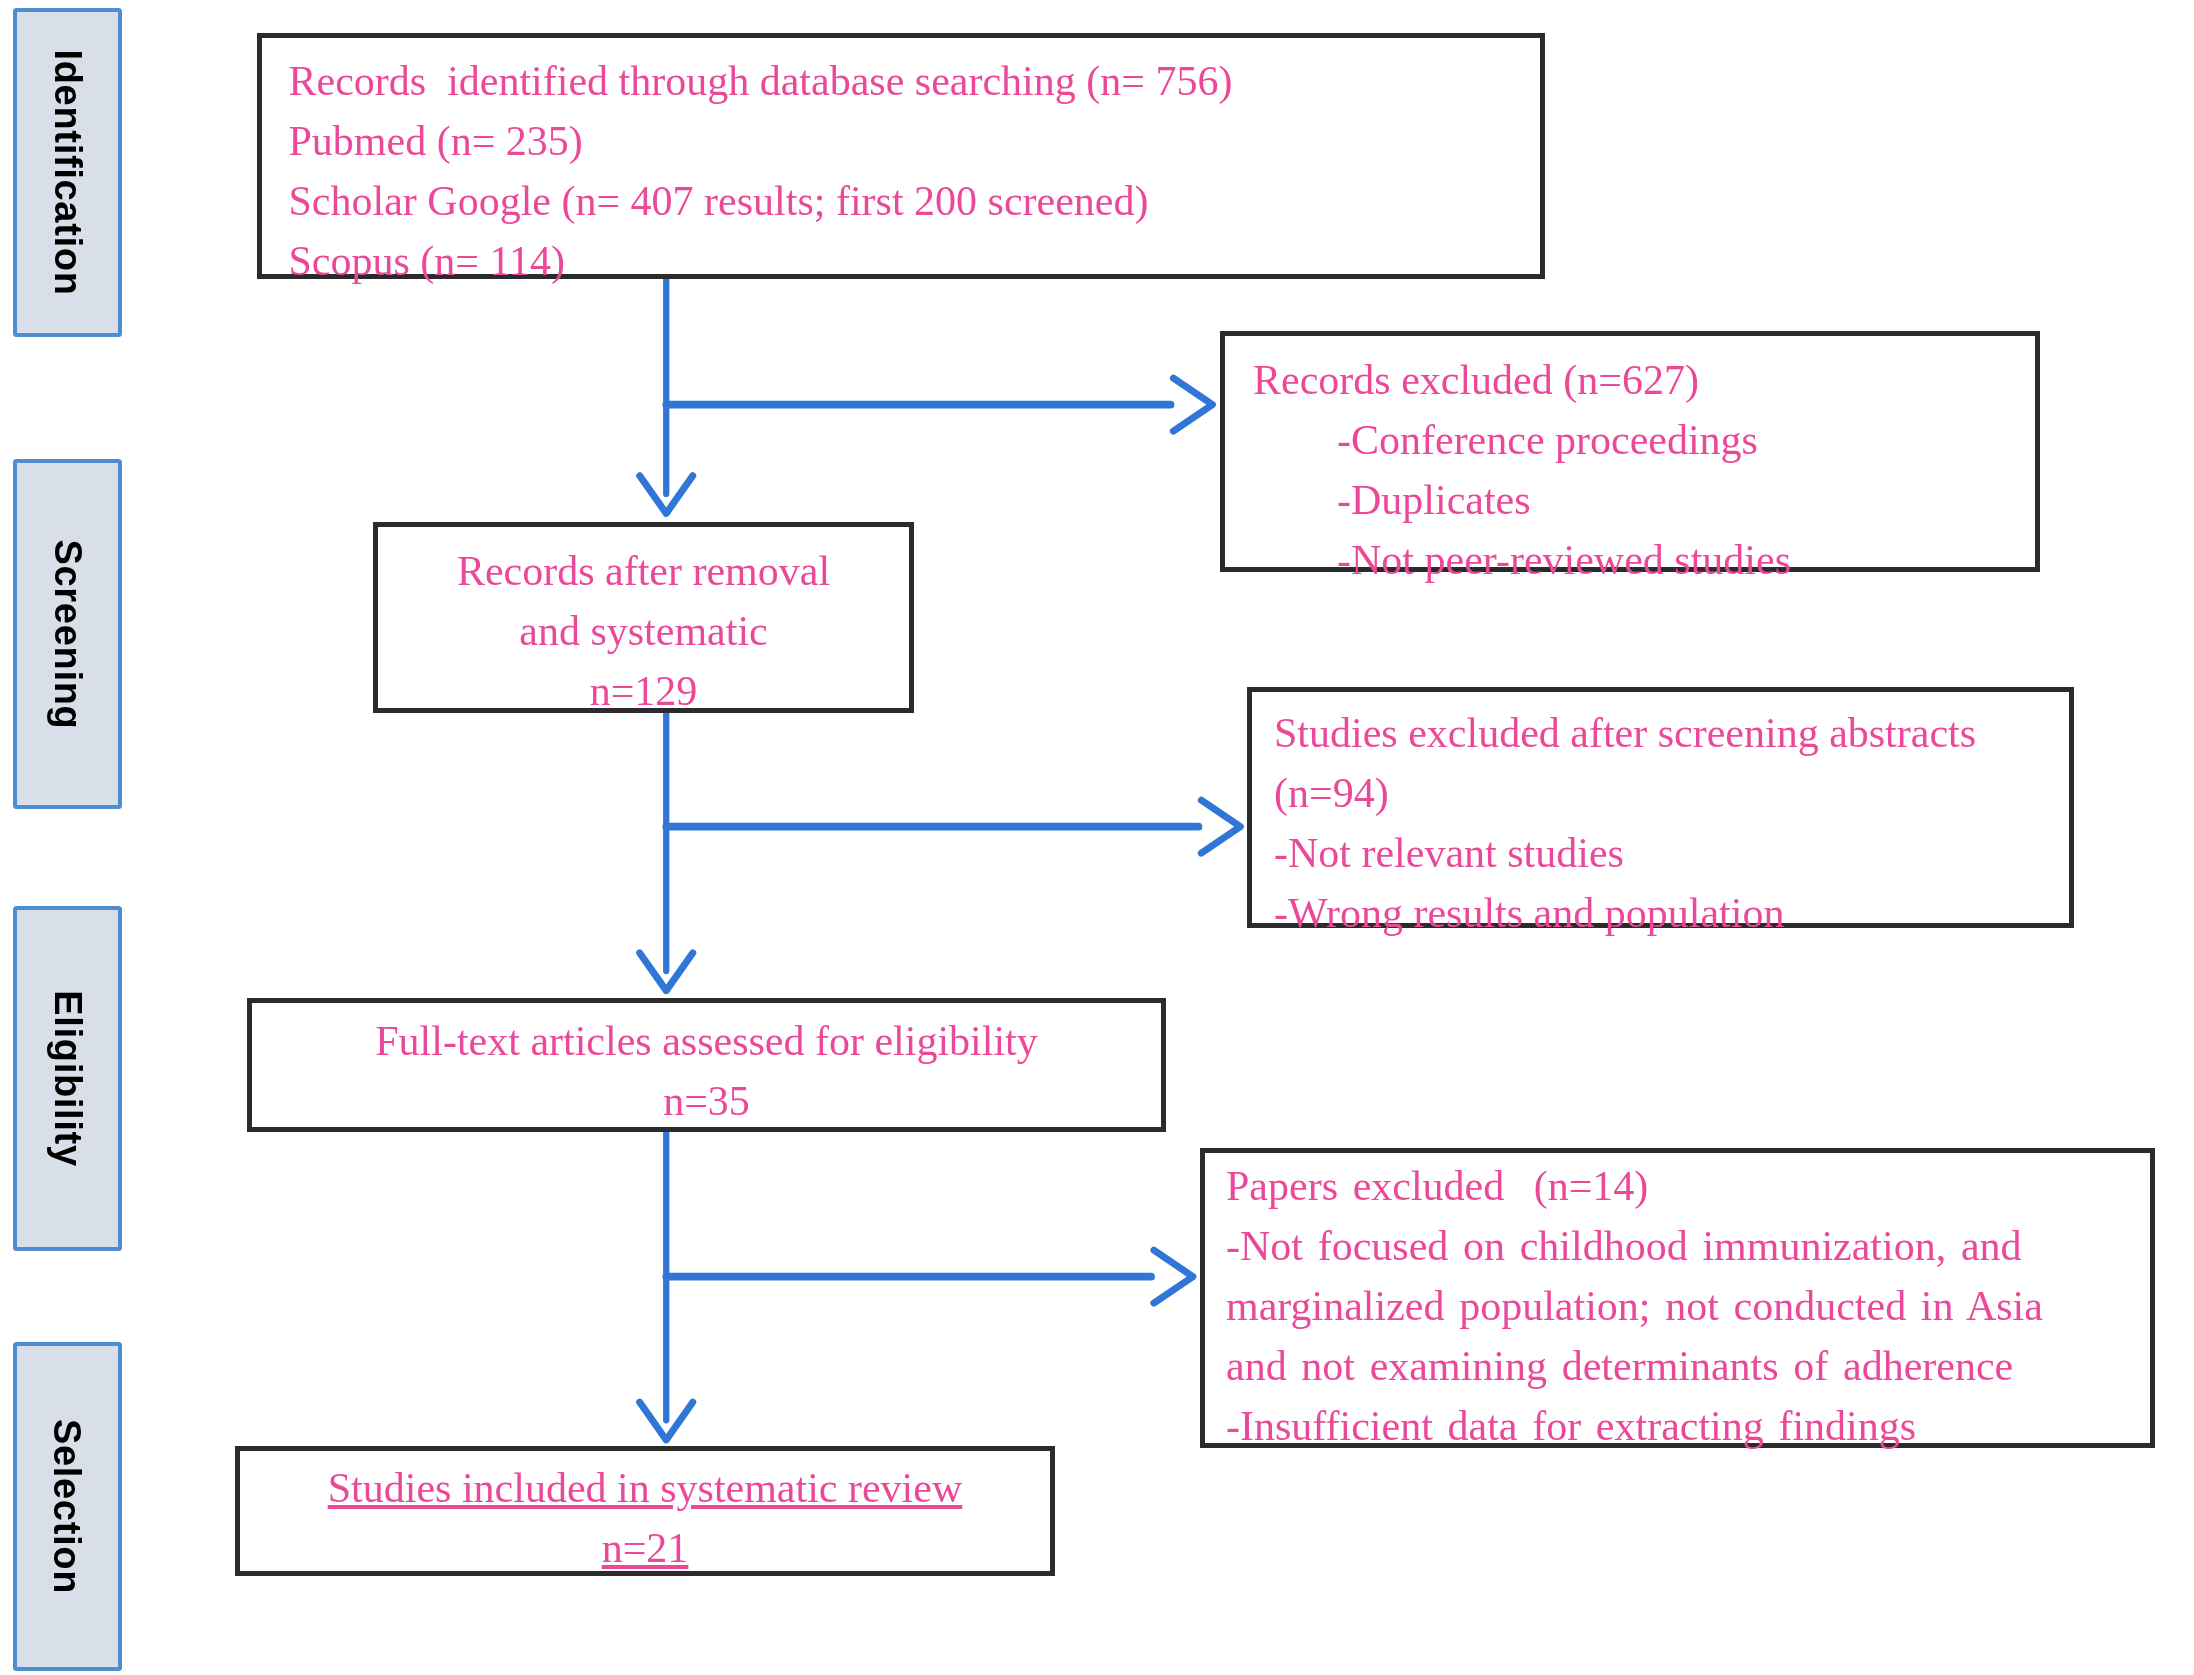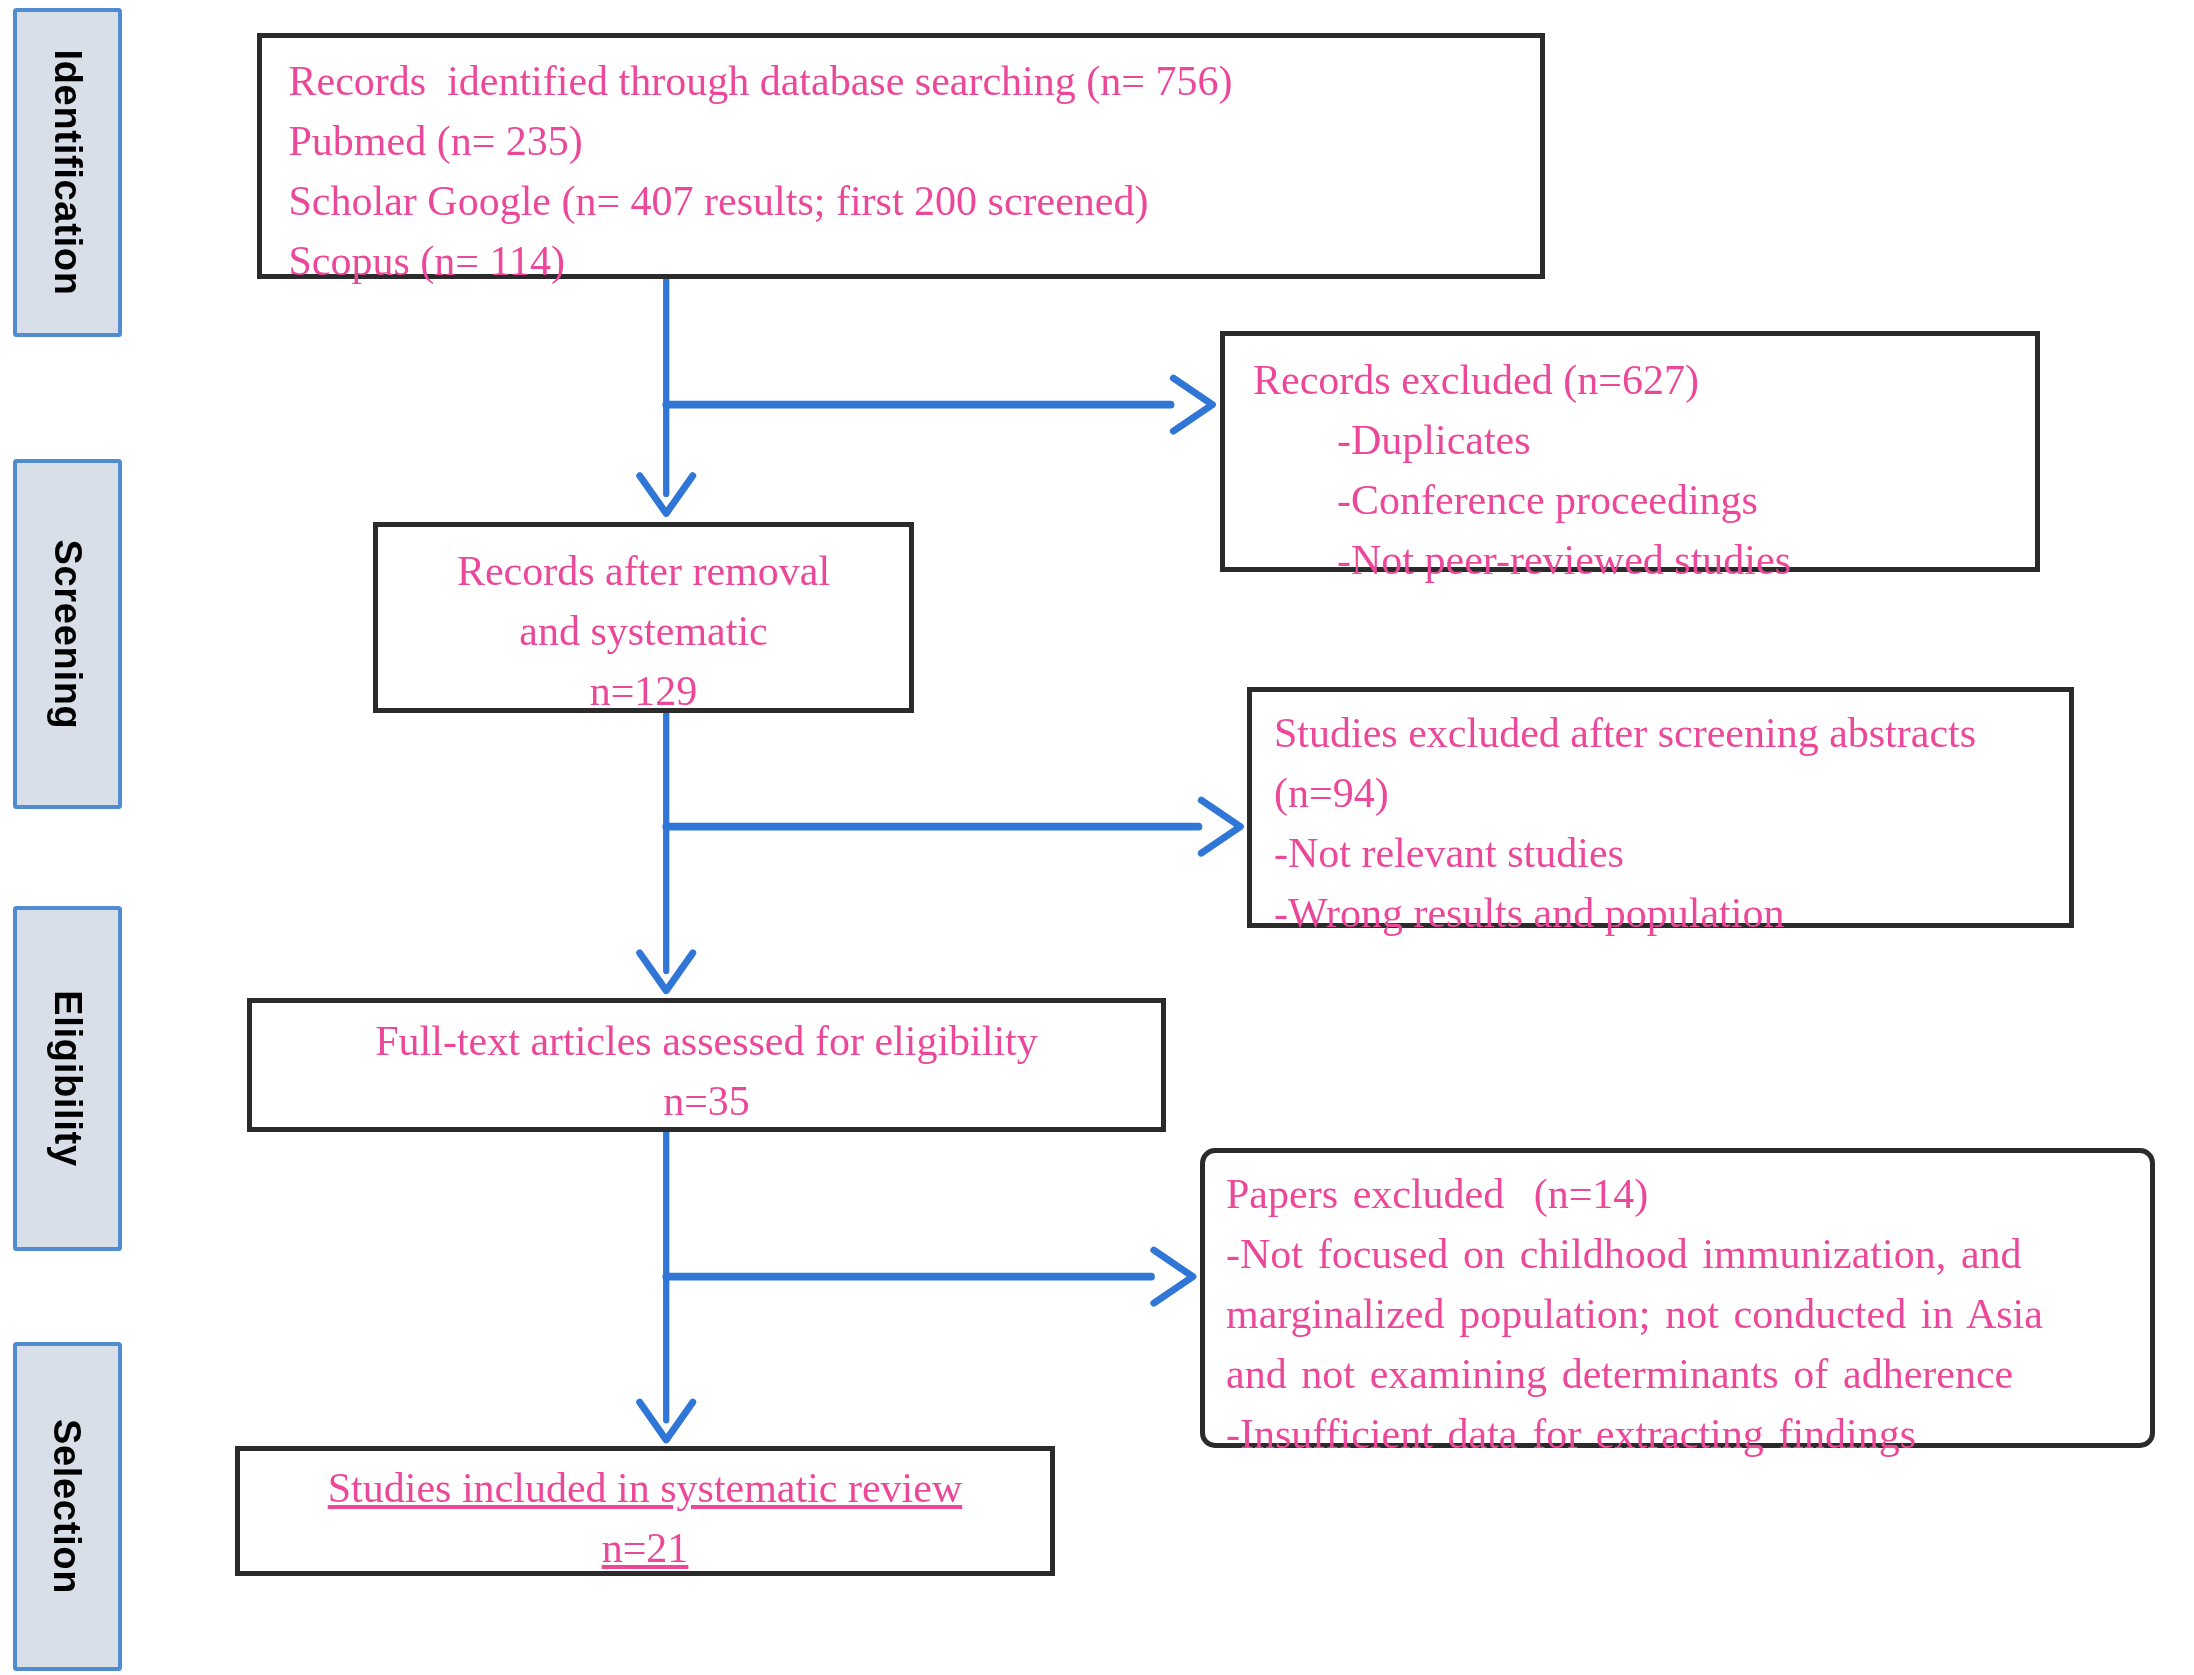--- a/index.html
+++ b/index.html
@@ -23,21 +23,21 @@
   }
   .fbox .line{display:block;white-space:pre;}
   .center{text-align:center;}
   
   #box-identified   {left:257px;  top:33px;   width:1288px; height:246px; padding:12.6px 14px 0 26.5px;}
   #box-rec-excluded {left:1220px; top:331px;  width:820px; height:241px; padding:14px 14px 0 28px;}
   #box-rec-excluded .indent{padding-left:84px;}
   #box-after-removal{left:373px;  top:522px;  width:541px;  height:191px; padding:14px 0 0 0;}
   #box-abs-excluded {left:1247px; top:687px;  width:827px; height:241px; padding:11px 11px 0 22px;}
   #box-fulltext     {left:211px;  top:998px; width:919px; height:134px; padding:8.4px 0 0 0;margin-left:36px;}
-  #box-pap-excluded {left:1200px; top:1148px; width:955px; height:300px; padding:11px 11px 0 21px; word-spacing:4.2px;border-radius:15px;}
+  #box-pap-excluded {left:1200px; top:1148px; width:955px; height:300px; padding:3px 11px 0 21px; word-spacing:4.2px;}
   #box-included     {left:235px;  top:1446px; width:820px; height:130px; padding:7px 0 0 0;text-decoration:underline;}
   
   .stage{
     position:absolute;
     left:12.6px;
     width:109px;
     background:#d9dfe8;
     border:4.2px solid #4f8cd0;
     border-radius:3.5px;
     box-sizing:border-box;
@@ -103,22 +103,22 @@
 
   <div class="fbox" id="box-identified">
     <span class="line">Records  identified through database searching (n= 756)</span>
     <span class="line">Pubmed (n= 235)</span>
     <span class="line">Scholar Google (n= 407 results; first 200 screened)</span>
     <span class="line">Scopus (n= 114)</span>
   </div>
 
   <div class="fbox" id="box-rec-excluded">
     <span class="line">Records excluded (n=627)</span>
+    <span class="line indent">-Conference proceedings</span>
     <span class="line indent">-Duplicates</span>
-    <span class="line indent">-Conference proceedings</span>
     <span class="line indent">-Not peer-reviewed studies</span>
   </div>
 
   <div class="fbox center" id="box-after-removal">
     <span class="line">Records after removal</span>
     <span class="line">and systematic</span>
     <span class="line">n=129</span>
   </div>
 
   <div class="fbox" id="box-abs-excluded">

